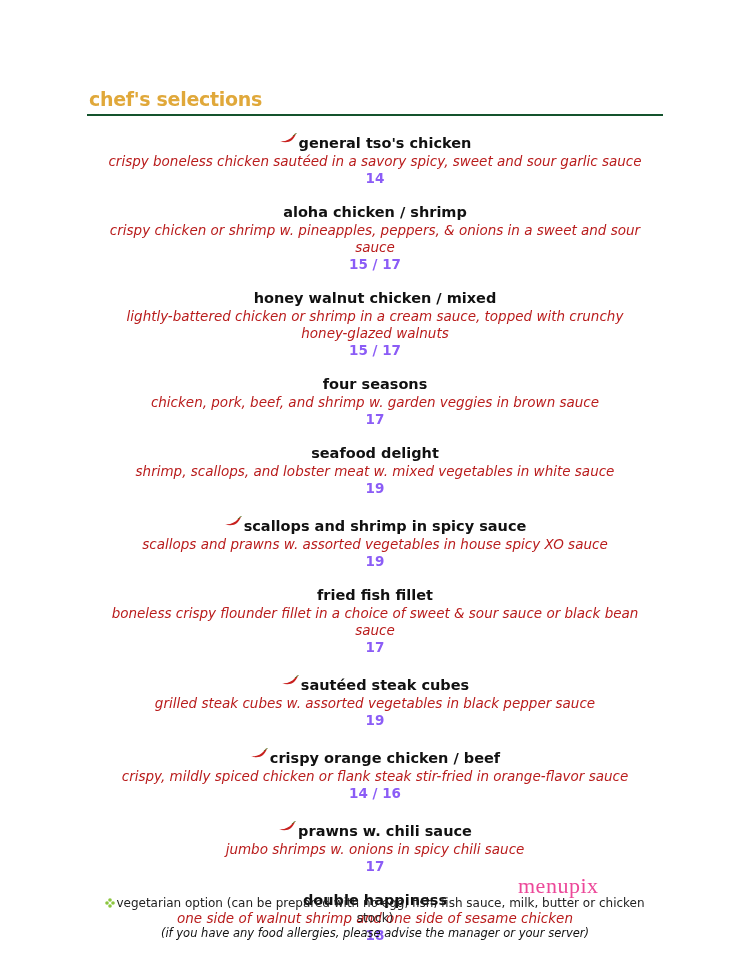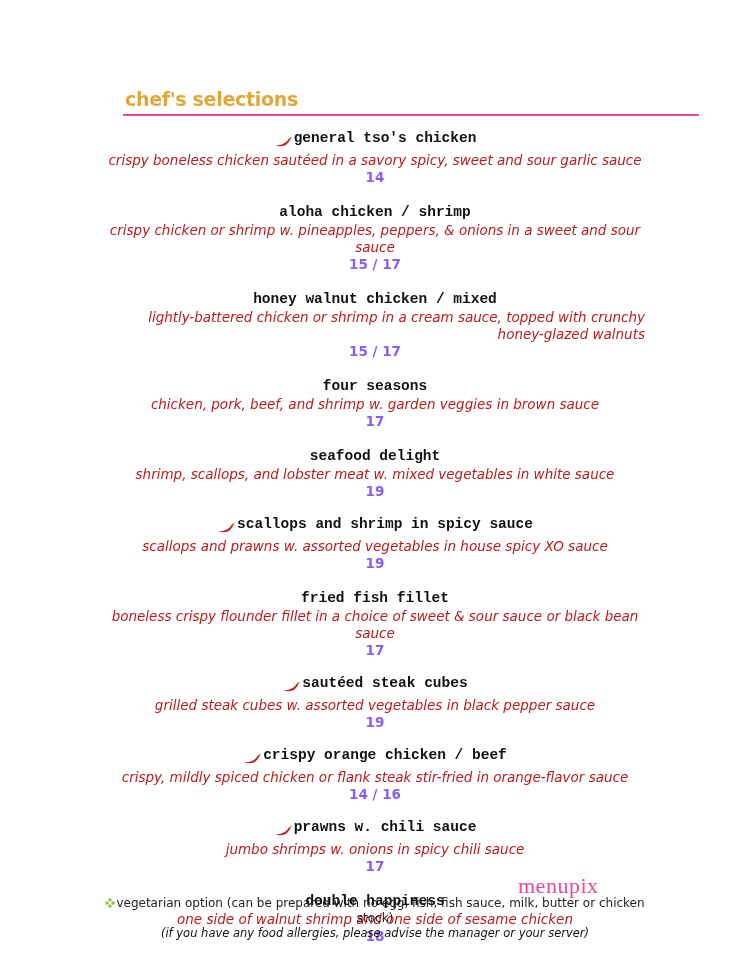--- a/index.html
+++ b/index.html
@@ -14,22 +14,21 @@
       overflow: hidden;
       font-family: "DejaVu Sans", sans-serif;
       color: #111111;
     }
     .section-header {
       position: absolute;
       left: 87px;
       top: 88px;
       width: 576px;
       height: 26px;
-      border-bottom: 2px solid #ec4899;
-      margin-left: 36px;
+      border-bottom: 2px solid #14532d;
     }
     .section-title {
       position: absolute;
       left: 2px;
       top: 0px;
       font-family: "DejaVu Sans", sans-serif;
       font-weight: bold;
       font-size: 19px;
       color: #e0a83a;
       letter-spacing: -0.3px;
@@ -43,23 +42,22 @@
     .item {
       text-align: center;
       margin-bottom: 15px;
     }
     .item-name {
       font-weight: bold;
       font-size: 14.5px;
       line-height: 19px;
       color: #111;
       display: inline-flex;
-      align-items: flex-end;
+      align-items: flex-start;
       justify-content: center;
-      font-family: Liberation Mono, monospace;
     }
     .chili {
       display: inline-block;
       width: 18px;
       height: 10px;
       margin-right: 2px;
       position: relative;
       top: -1px;
     }
     .item-desc {
@@ -138,21 +136,21 @@
       <span>aloha chicken / shrimp</span>
     </div>
     <div class="item-desc">crispy chicken or shrimp w. pineapples, peppers, &amp; onions in a sweet and sour sauce</div>
     <div class="item-price">15 / 17</div>
   </div>
 
   <div class="item">
     <div class="item-name">
       <span>honey walnut chicken / mixed</span>
     </div>
-    <div class="item-desc" style="padding:0 18px;text-align:right;">lightly-battered  chicken or shrimp in a cream sauce, topped with crunchy honey-glazed walnuts</div>
+    <div class="item-desc" style="padding:0 18px;">lightly-battered  chicken or shrimp in a cream sauce, topped with crunchy honey-glazed walnuts</div>
     <div class="item-price">15 / 17</div>
   </div>
 
   <div class="item">
     <div class="item-name">
       <span>four seasons</span>
     </div>
     <div class="item-desc">chicken, pork, beef, and shrimp w. garden veggies in brown sauce</div>
     <div class="item-price">17</div>
   </div>

